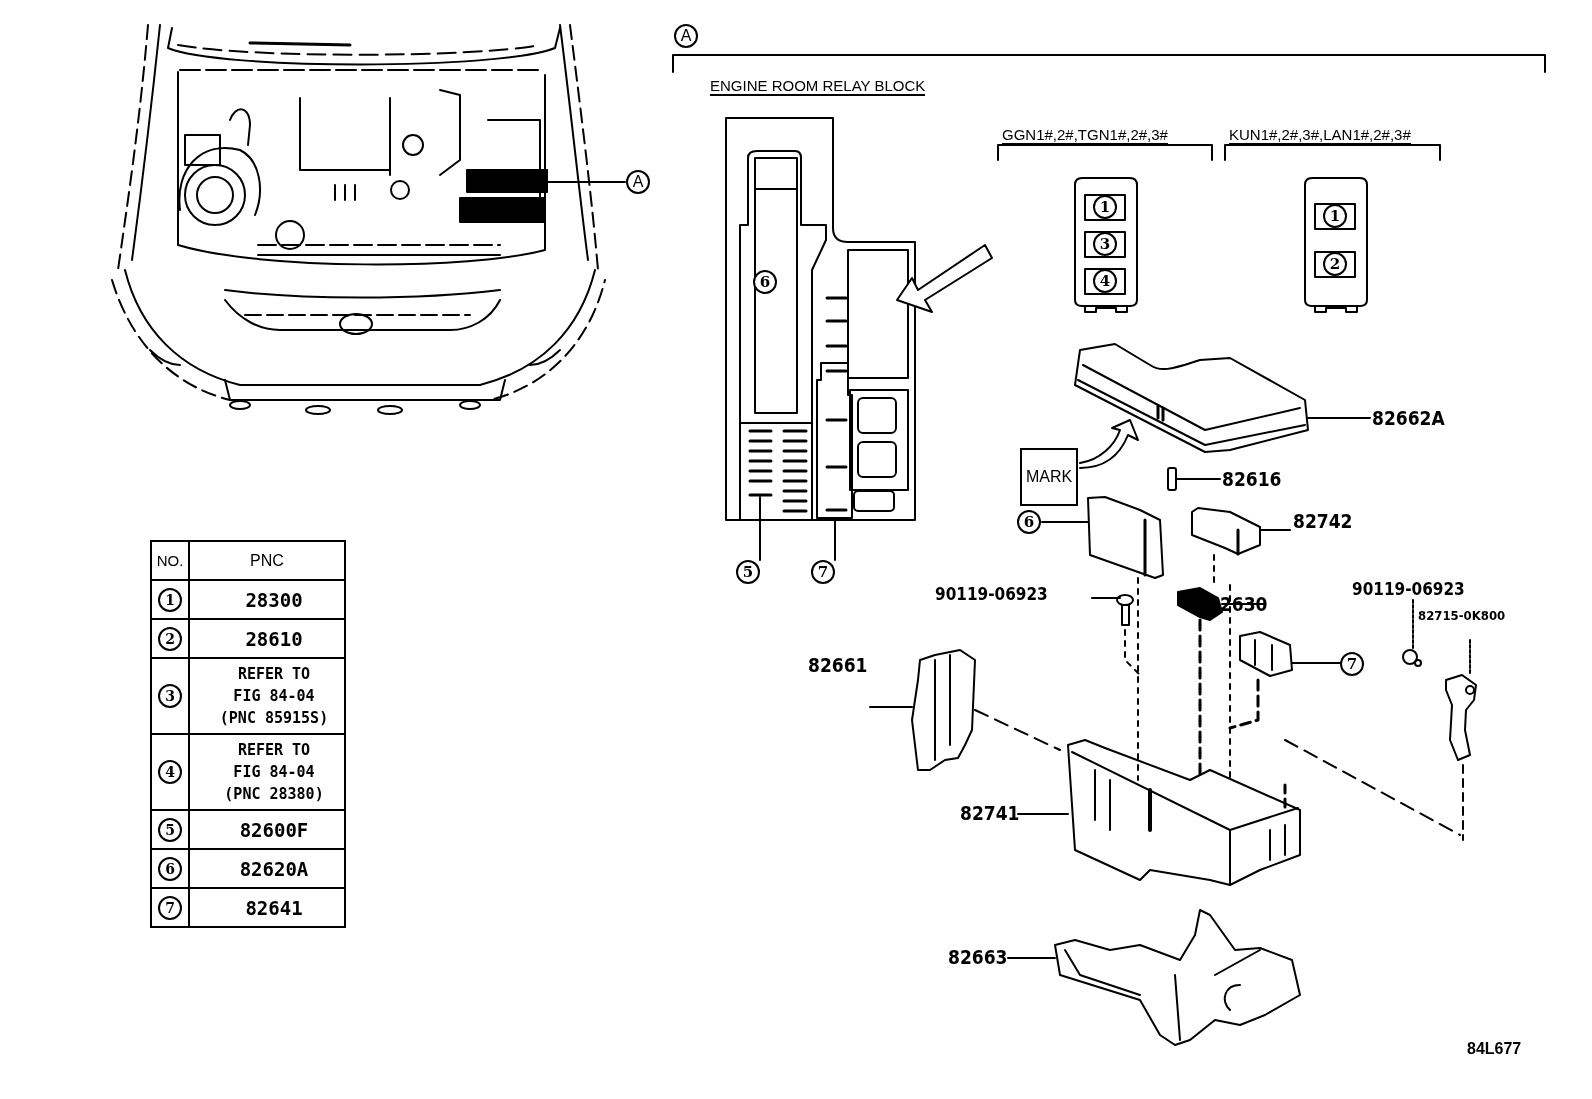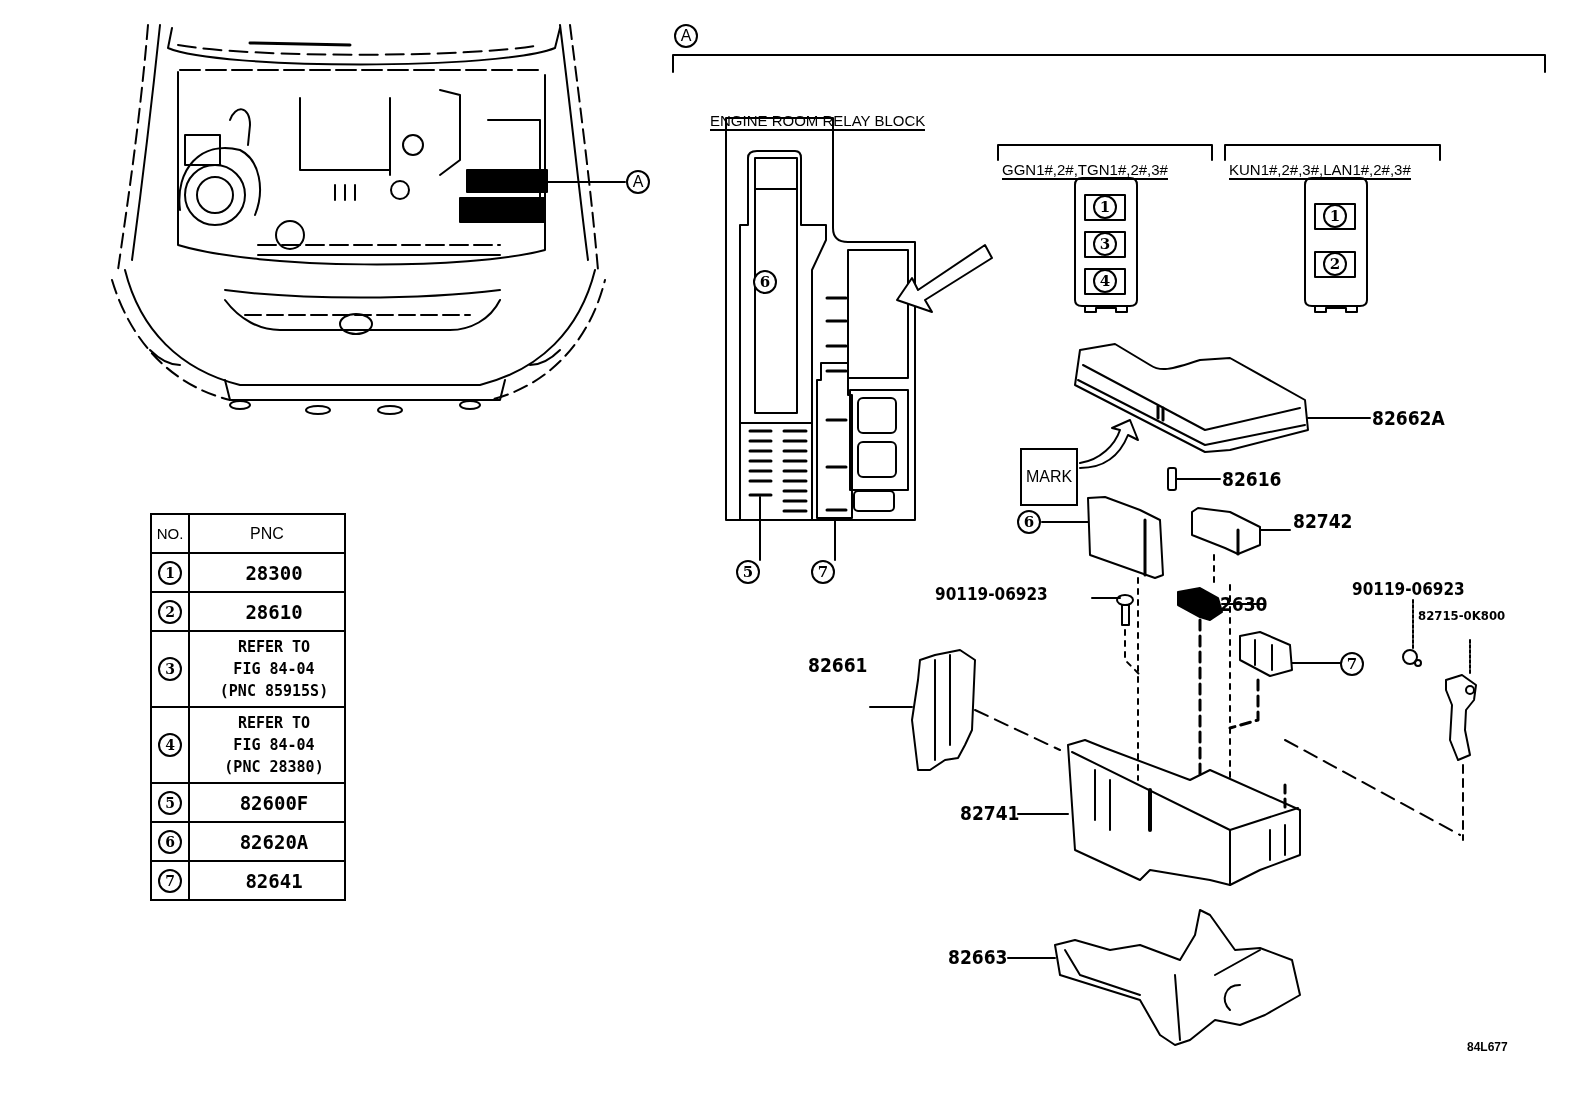--- a/index.html
+++ b/index.html
@@ -7,35 +7,35 @@
          font-family:"Liberation Sans", sans-serif; color:#000; }
   svg.canvas { position:absolute; left:0; top:0; }
   .lbl { position:absolute; font-family:"DejaVu Sans Condensed","DejaVu Sans", sans-serif;
          font-weight:bold; font-size:19px; line-height:1; white-space:nowrap; letter-spacing:0; }
   .lbl-sm { position:absolute; font-family:"Liberation Sans", sans-serif; font-size:15px; line-height:1; white-space:nowrap; }
   .circ { position:absolute; width:24px; height:24px; border:2px solid #000; border-radius:50%;
           box-sizing:border-box; font-family:"DejaVu Serif", serif; font-weight:bold; font-size:15px;
           display:flex; align-items:center; justify-content:center; background:#fff; }
   .circ.sans { font-family:"Liberation Sans", sans-serif; font-weight:normal; font-size:16px; }
   
-  table.pnc { position:absolute; left:150px; top:513px; border-collapse:collapse; }
+  table.pnc { position:absolute; left:150px; top:540px; border-collapse:collapse; }
   table.pnc td, table.pnc th { border:2px solid #000; padding:0; }
   table.pnc th { height:37px; font-family:"Liberation Sans", sans-serif; font-weight:normal; font-size:16px; }
   table.pnc th.no { width:36px; font-size:15px; }
   table.pnc th.pnc-h { width:154px; }
   table.pnc td.no { text-align:center; }
   table.pnc td.no .c { display:inline-flex; width:24px; height:24px; border:2px solid #000; border-radius:50%;
           box-sizing:border-box; align-items:center; justify-content:center; font-family:"DejaVu Serif", serif;
           font-weight:bold; font-size:14px; }
   table.pnc td.val { font-family:"DejaVu Sans Mono", monospace; font-weight:bold; font-size:19px;
           padding-left:14px; line-height:22px;text-align:center; }
   table.pnc tr.r1 td { height:37px; }
   table.pnc tr.r3 td { height:74px; }
   table.pnc td.val.multi { font-size:15px; }
-  .ul { border-bottom:2px solid #000; padding-bottom:1px;margin-top:35px; }
+  .ul { border-bottom:2px solid #000; padding-bottom:1px; }
   .mark-box { position:absolute; border:2px solid #000; padding:18px 4px; font-family:"Liberation Sans", sans-serif; font-size:16px; background:#fff; }
 </style>
 </head>
 <body>
 
 <svg class="canvas" width="1592" height="1099" viewBox="0 0 1592 1099">
   <g fill="none" stroke="#000" stroke-width="2" stroke-linecap="round" stroke-linejoin="round">
 
     <g>
       <path d="M148 25 C140 120 128 200 118 270" stroke-dasharray="14 7"></path>
@@ -246,21 +246,21 @@
 <div class="circ" style="left:1017px;top:510px;">6</div>
 <div class="lbl" style="left:1208px;top:595px;">82630</div>
 <div class="lbl" style="left:935px;top:586px;font-size:17px;">90119-06923</div>
 <div class="lbl" style="left:1352px;top:581px;font-size:17px;">90119-06923</div>
 <div class="lbl" style="left:1418px;top:609px;font-size:13px;">82715-0K800</div>
 <div class="circ" style="left:1340px;top:652px;">7</div>
 <div class="lbl" style="left:808px;top:656px;">82661</div>
 <div class="lbl" style="left:960px;top:804px;">82741</div>
 <div class="lbl" style="left:948px;top:948px;">82663</div>
 
-<div class="lbl" style="left:1467px;top:1041px;font-size:12px;font-weight:bold;font-family:'Liberation Sans',sans-serif;">84L677</div>
+<div class="lbl" style="left:1467px;top:1041px;font-size:16px;font-weight:bold;font-family:'Liberation Sans',sans-serif;">84L677</div>
 
 <table class="pnc">
   <thead>
     <tr>
       <th class="no">NO.</th>
       <th class="pnc-h">PNC</th>
     </tr>
   </thead>
   <tbody>
     <tr class="r1">

